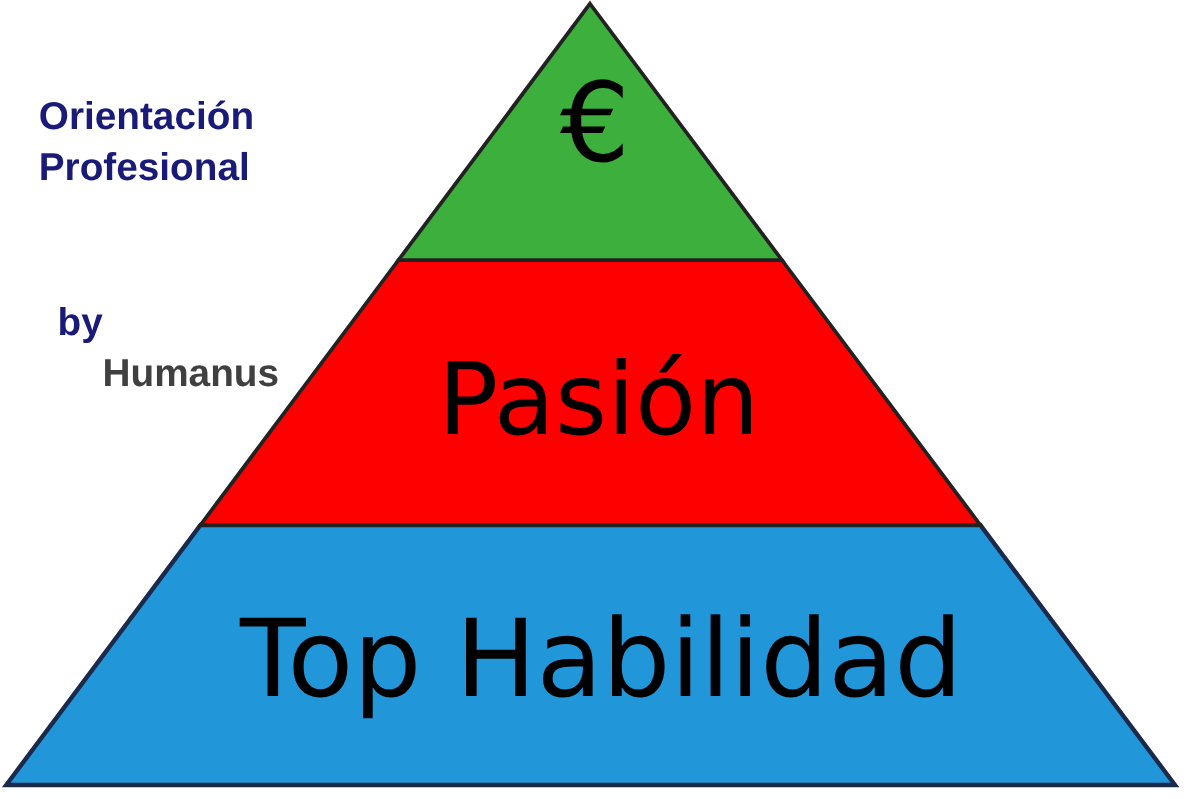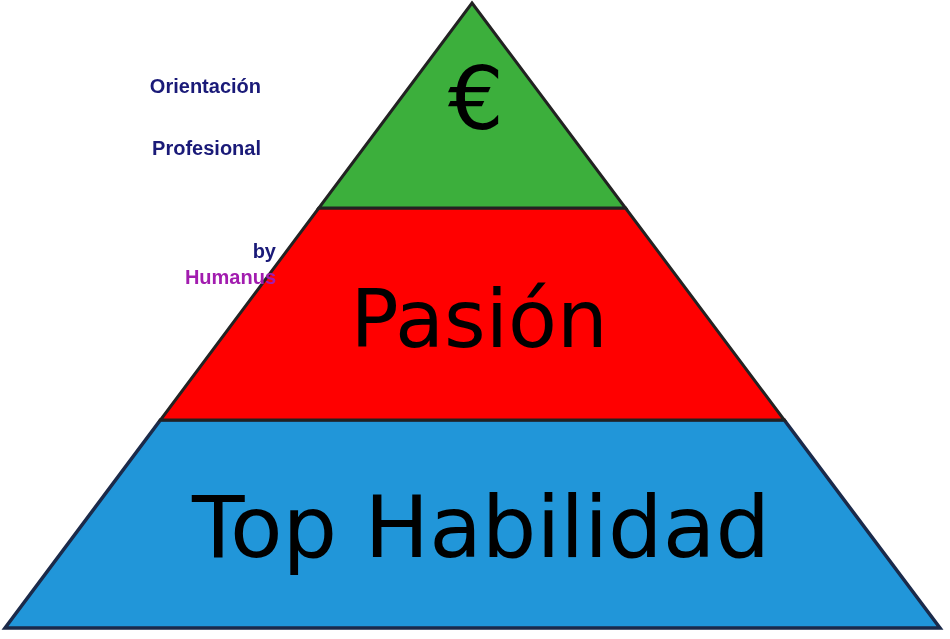--- a/index.html
+++ b/index.html
@@ -41,25 +41,24 @@
   }
   #caption-by-block {
     position: absolute;
     left: 46px;
     top: 238px;
     width: 230px;
   }
   .caption-line {
     font-family: "Liberation Sans", sans-serif;
     font-weight: bold;
-    font-size: 20px;
+    font-size: 31px;
     color: #1a1a78;
     line-height: 1.32;
     white-space: nowrap;
-    text-align: right;
   }
 </style>
 </head>
 <body>
 
 <div id="stage" style="width: 950px; height: 639px; background: rgb(255, 255, 255);">
 
   <svg id="pyramid-svg" viewBox="0 0 950 639" xmlns="http://www.w3.org/2000/svg">
 
     <polygon points="160.4176,420 784.2496,420 940,628 5,628" fill="#2196d9" stroke="#1b2a4a" stroke-width="3.5" stroke-linejoin="miter"></polygon>
@@ -70,21 +69,21 @@
 
     <text class="layer-label" x="476" y="129" font-size="88" fill="#000000">€</text>
 
     <text class="layer-label" x="479" y="347" font-size="80" fill="#000000">Pasión</text>
 
     <text class="layer-label" x="481" y="557" font-size="86" fill="#000000">Top Habilidad</text>
   </svg>
 
   <div id="caption-brand-block">
     <div class="caption-line" style="color: rgb(26, 26, 120);">Orientación</div>
-    <div class="caption-line" style="color: rgb(26, 26, 120); margin-top: 36px;">Profesional</div>
+    <div class="caption-line" style="color: rgb(26, 26, 120);">Profesional</div>
   </div>
 
   <div id="caption-by-block">
     <div class="caption-line" style="color: rgb(26, 26, 120);">by</div>
-    <div class="caption-line" style="color: #a21caf;">Humanus</div>
+    <div class="caption-line" style="color: #404040; margin-left: 36px;">Humanus</div>
   </div>
 
 </div>
 
 </body></html>

